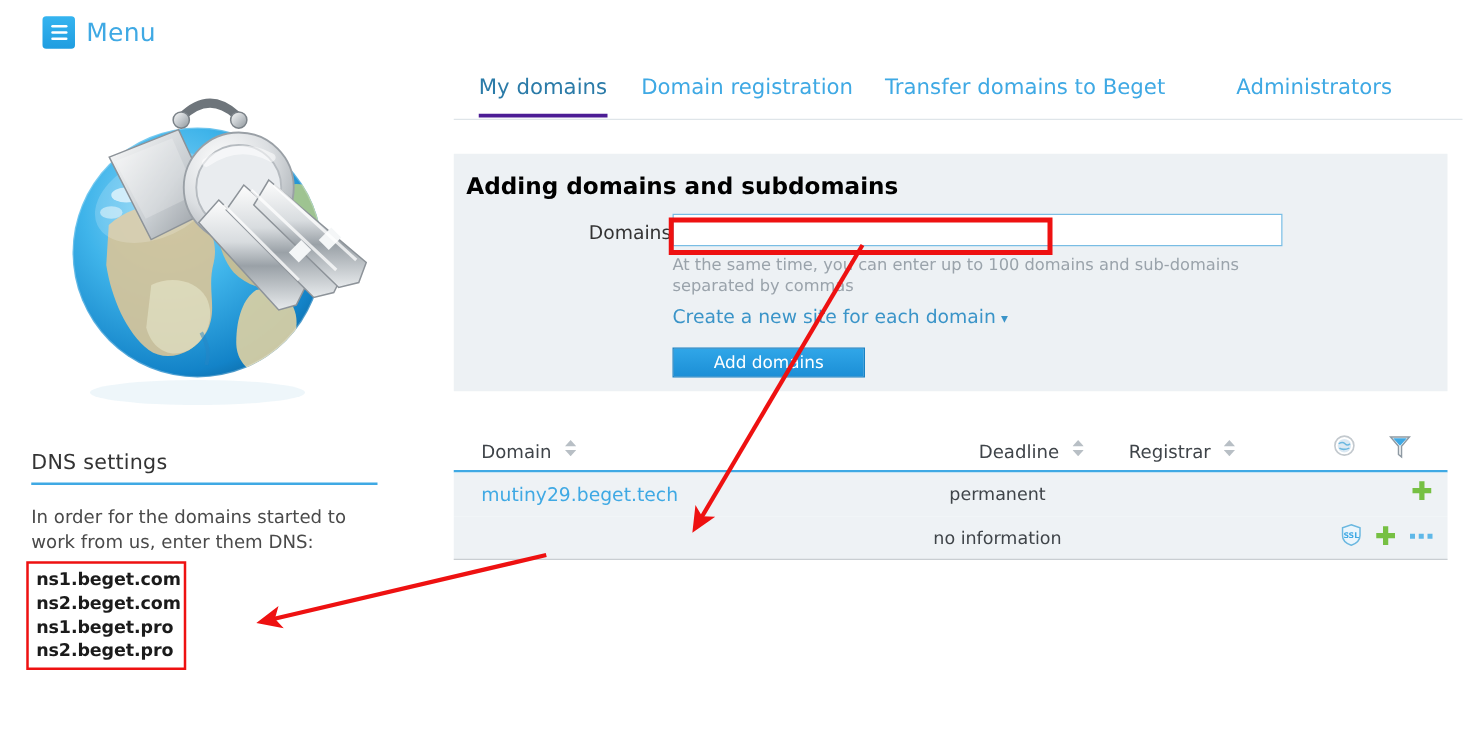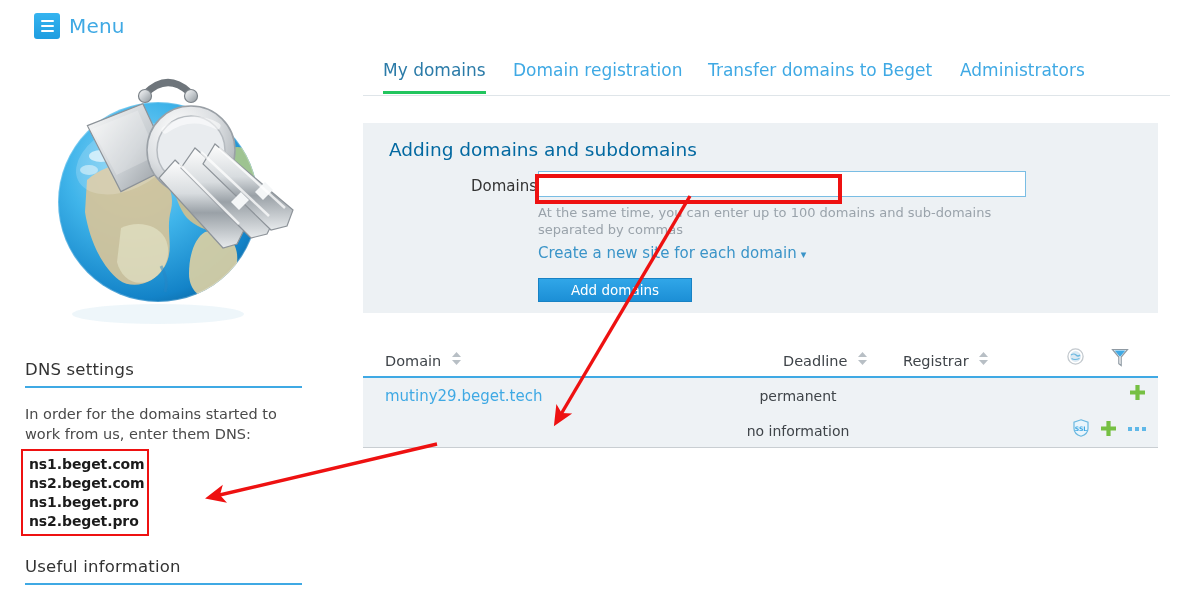--- a/index.html
+++ b/index.html
@@ -56,27 +56,27 @@
   }
 
   #tabs {
     position: absolute; left: 18px; top: 60px; width: 807px; height: 36px;
     border-bottom: 1px solid #dfe5e9;
   }
   .tab {
     position: absolute; top: 0; font-size: 17px; color: #3fa9e4;
     cursor: pointer; padding-bottom: 11px; white-space: nowrap;
   }
-  .tab.active { color: #2b7ba8; border-bottom: 3px solid #22c55e; }
+  .tab.active { color: #2b7ba8; border-bottom: 3px solid #4c1d95; }
 
   #panel {
     position: absolute; left: 18px; top: 123px; width: 795px; height: 190px;
     background: #edf1f4;
   }
-  #panel-title { position: absolute; left: 26px; top: 16px; font-size: 18.5px; color: #0369a1; }
+  #panel-title { position: absolute; left: 10px; top: 16px; font-size: 18.5px; color: #000000; font-weight: bold; }
   #domains-label { position: absolute; left: 108px; top: 54px; font-size: 15px; color: #333; }
   #domains-input {
     position: absolute; left: 175px; top: 48px; width: 488px; height: 26px;
     border: 1px solid #79bde4; background: #fff; outline: none;
     font-size: 14px; padding: 0 6px; color: #333;
     font-family: "DejaVu Sans", "Liberation Sans", sans-serif;
   }
   #hint {
     position: absolute; left: 175px; top: 81px; width: 480px;
     font-size: 13px; color: #9aa3ab; line-height: 17px;
@@ -212,31 +212,30 @@
     <div class="side-head" id="dns-head">DNS settings</div>
     <div class="side-text">In order for the domains started to work from us, enter them DNS:</div>
 
     <div class="ns-box">
       <div>ns1.beget.com</div>
       <div>ns2.beget.com</div>
       <div>ns1.beget.pro</div>
       <div>ns2.beget.pro</div>
     </div>
 
-    <div class="side-head" id="useful-head">Useful information</div>
   </div>
 
   <div id="main">
 
 
     <div id="tabs">
       <div class="tab active" style="left:20px;">My domains</div>
       <div class="tab" style="left:345px;">Transfer domains to Beget</div>
       <div class="tab" style="left:150px;">Domain registration</div>
-      <div class="tab" style="left:597px;">Administrators</div>
+      <div class="tab" style="left:626px;">Administrators</div>
     </div>
 
     <div id="panel">
       <div id="panel-title">Adding domains and subdomains</div>
       <div id="domains-label">Domains:</div>
       <input id="domains-input" type="text" placeholder="" style="">
       <div id="hint">At the same time, you can enter up to 100 domains and sub-domains separated by commas</div>
       <div id="create-link">
         <span>Create a new site for each domain</span><span class="chev">▾</span>
       </div>

